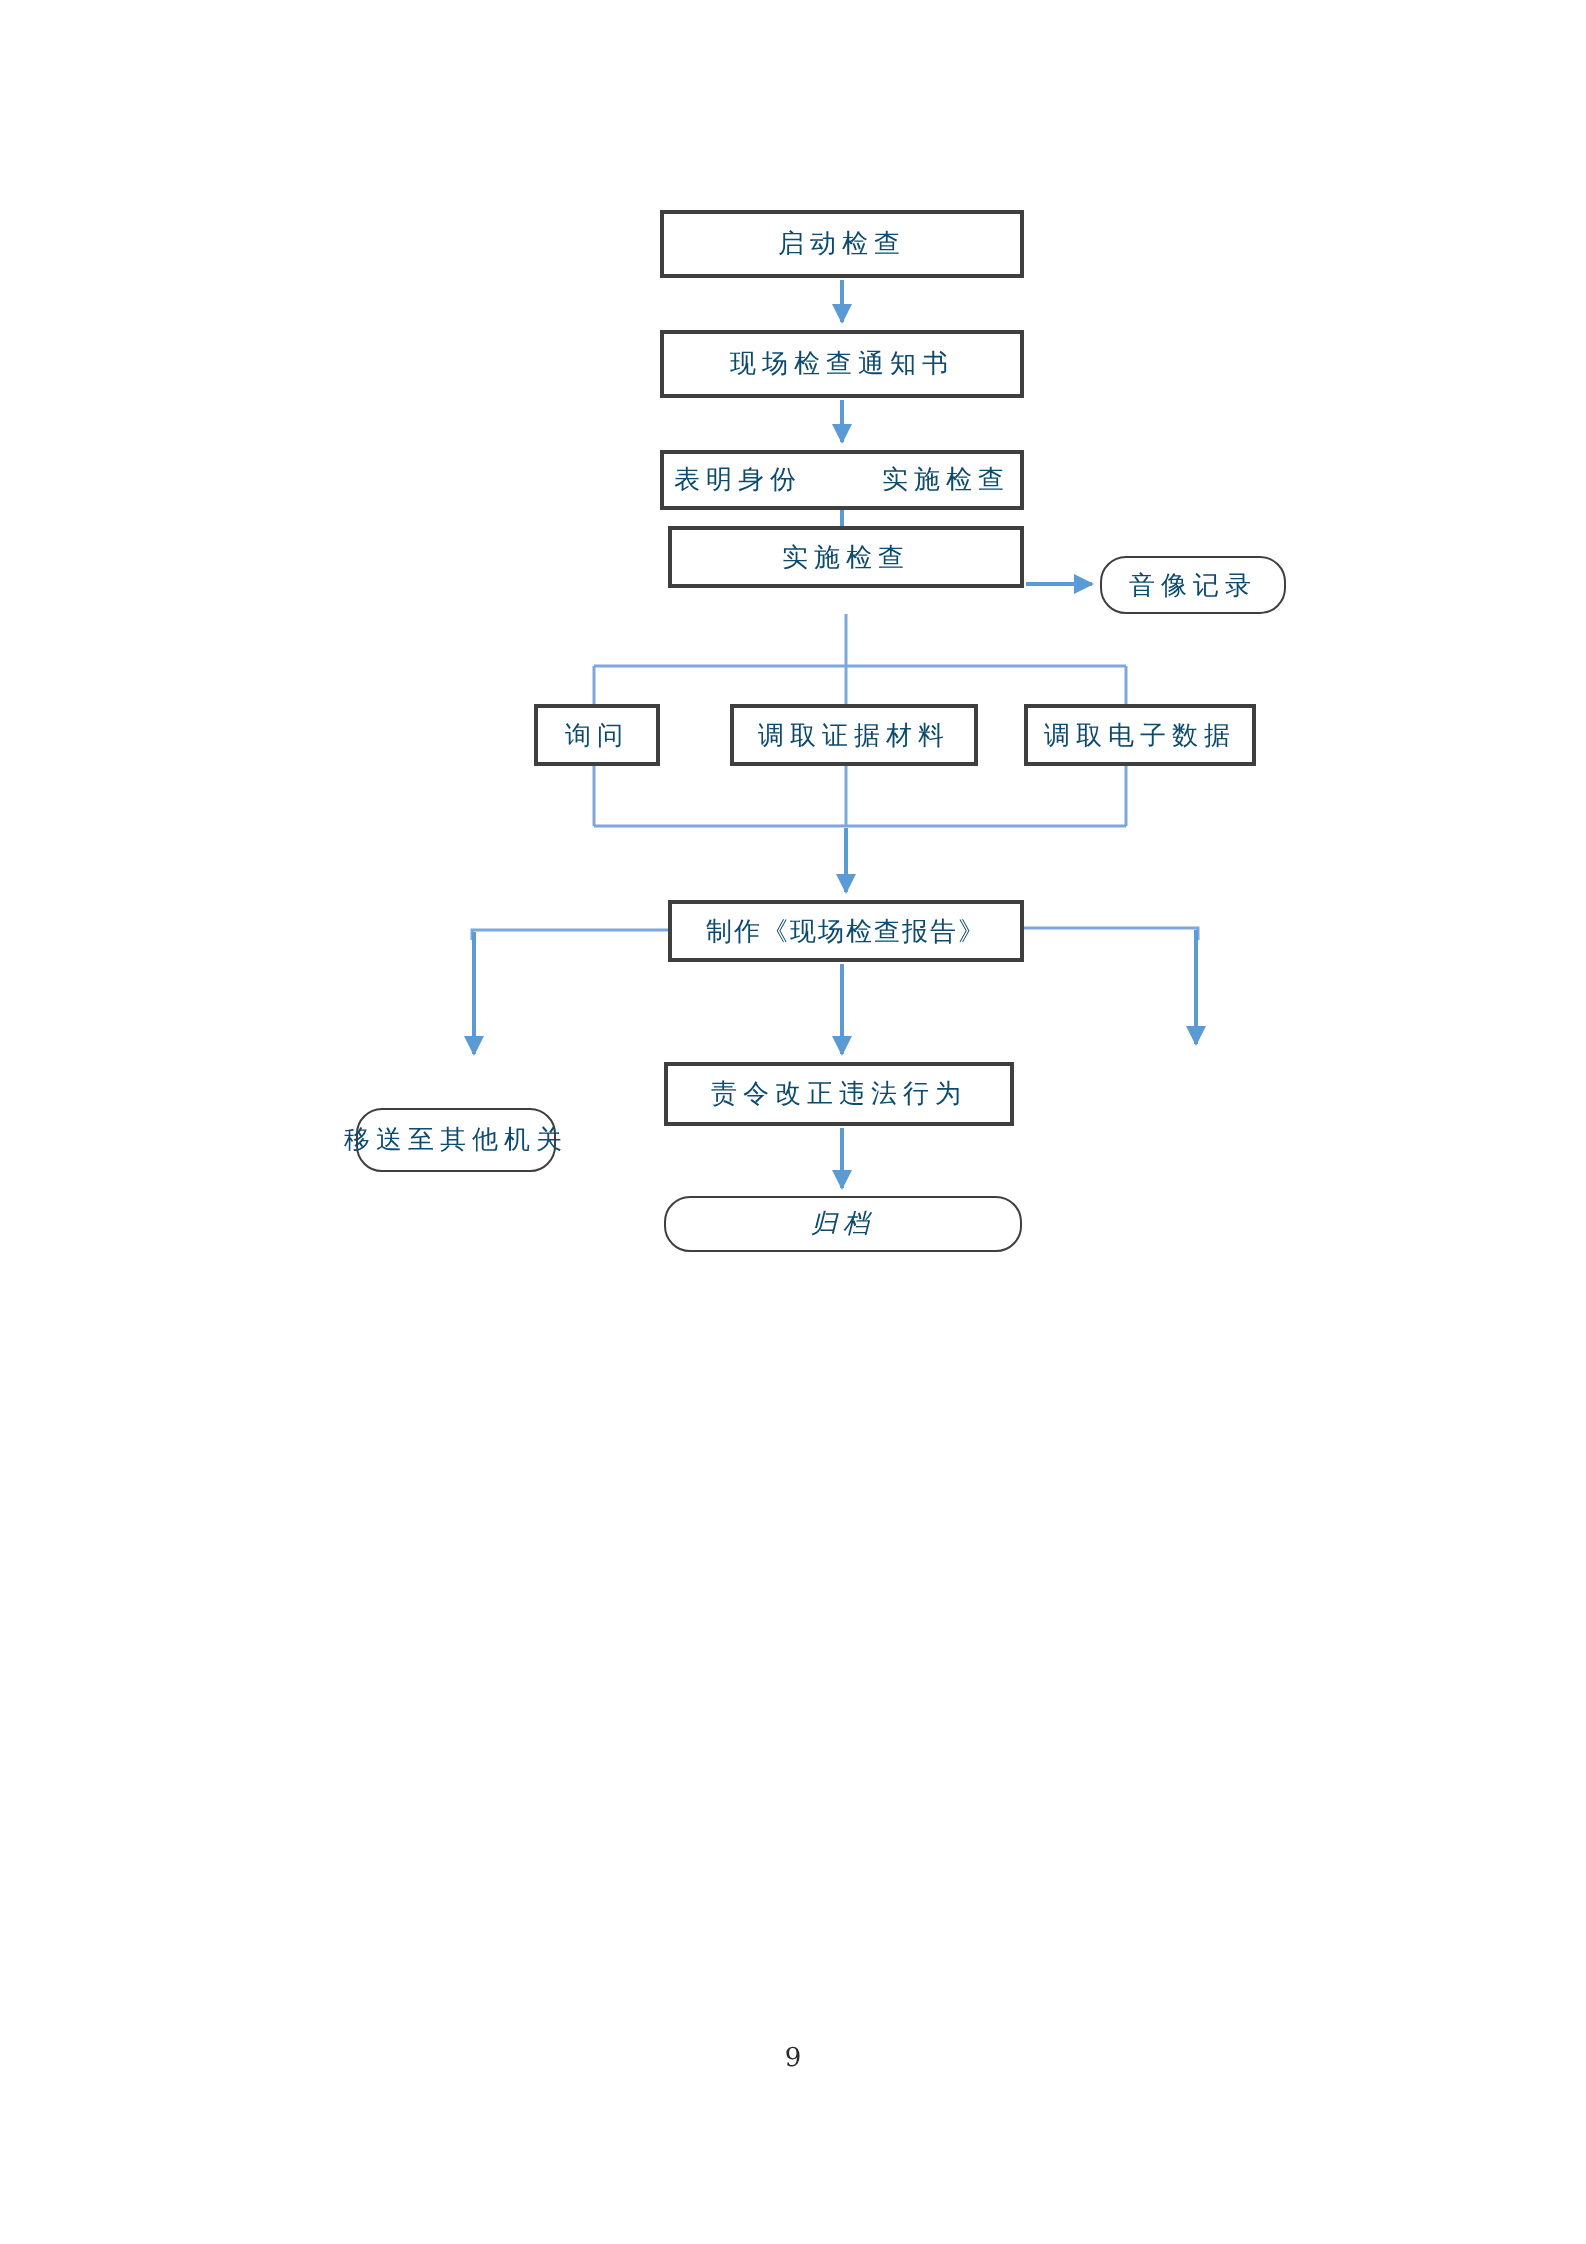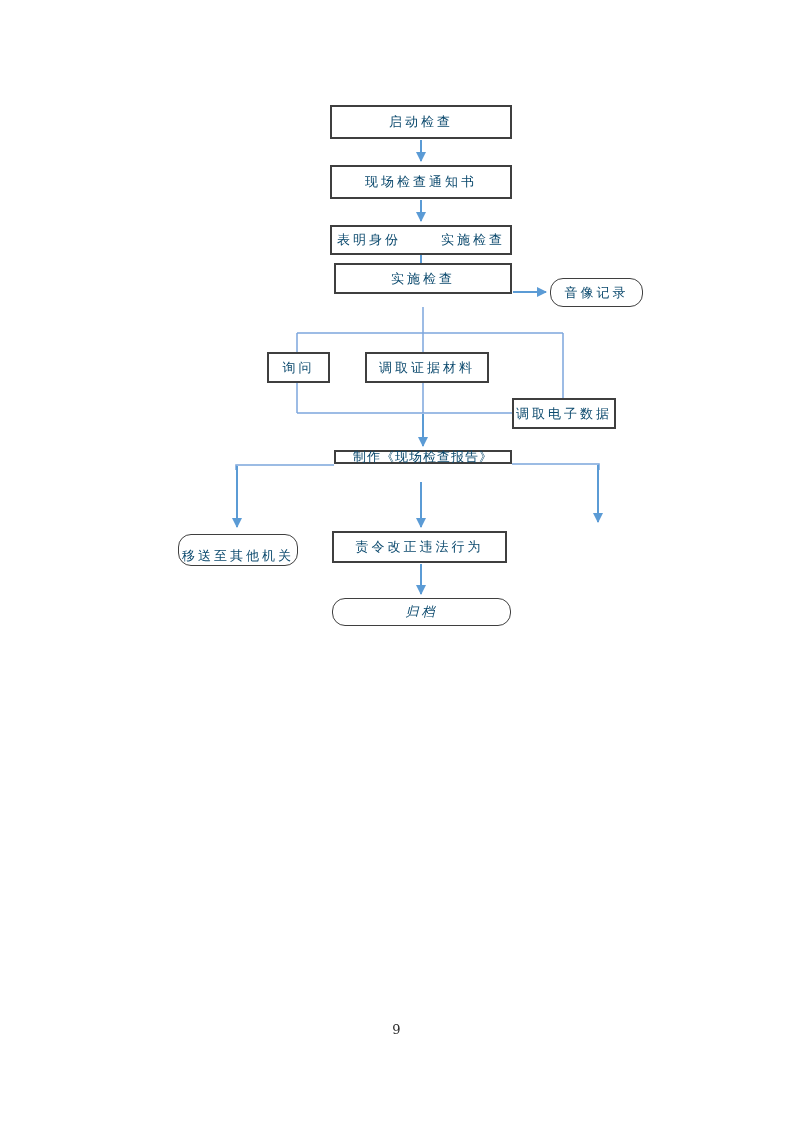--- a/index.html
+++ b/index.html
@@ -77,29 +77,29 @@
   </div>
 
   <div class="node" style="left:267px; top:352px; width:63px; height:31px;">
     <span>询问</span>
   </div>
 
   <div class="node" style="left:365px; top:352px; width:124px; height:31px;">
     <span>调取证据材料</span>
   </div>
 
-  <div class="node" style="left:512px; top:352px; width:104px; height:31px;margin-top:46px;">
+  <div class="node" style="left:512px; top:352px; width:116px; height:31px;">
     <span>调取电子数据</span>
   </div>
 
-  <div class="node" style="left:334px; top:450px; width:178px; height:14px; letter-spacing:1px;align-items:center;">
+  <div class="node" style="left:334px; top:450px; width:178px; height:31px; letter-spacing:1px;align-items:center;">
     <span>制作《现场检查报告》</span>
   </div>
 
-  <div class="node thin" style="left:178px; top:534px; width:120px; height:32px;align-items:flex-end;">
+  <div class="node thin" style="left:178px; top:554px; width:100px; height:32px;">
     <span>移送至其他机关</span>
   </div>
 
   <div class="node" style="left:332px; top:531px; width:175px; height:32px;align-items:center;">
     <span>责令改正违法行为</span>
   </div>
 
 
   <div class="node thin" style="left:332px; top:598px; width:179px; height:28px;font-style:italic;">
     <span>归档</span>

